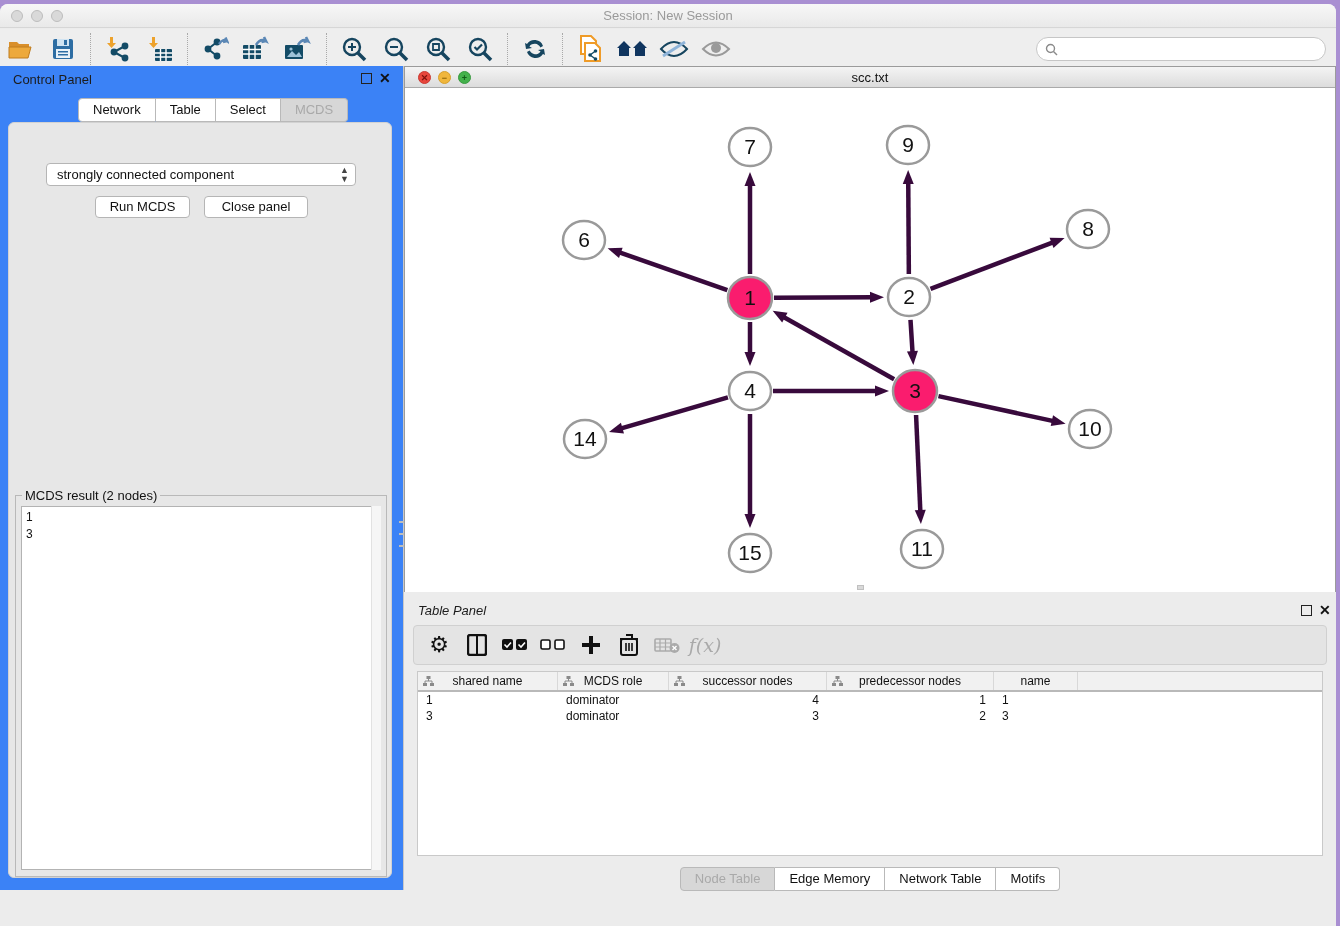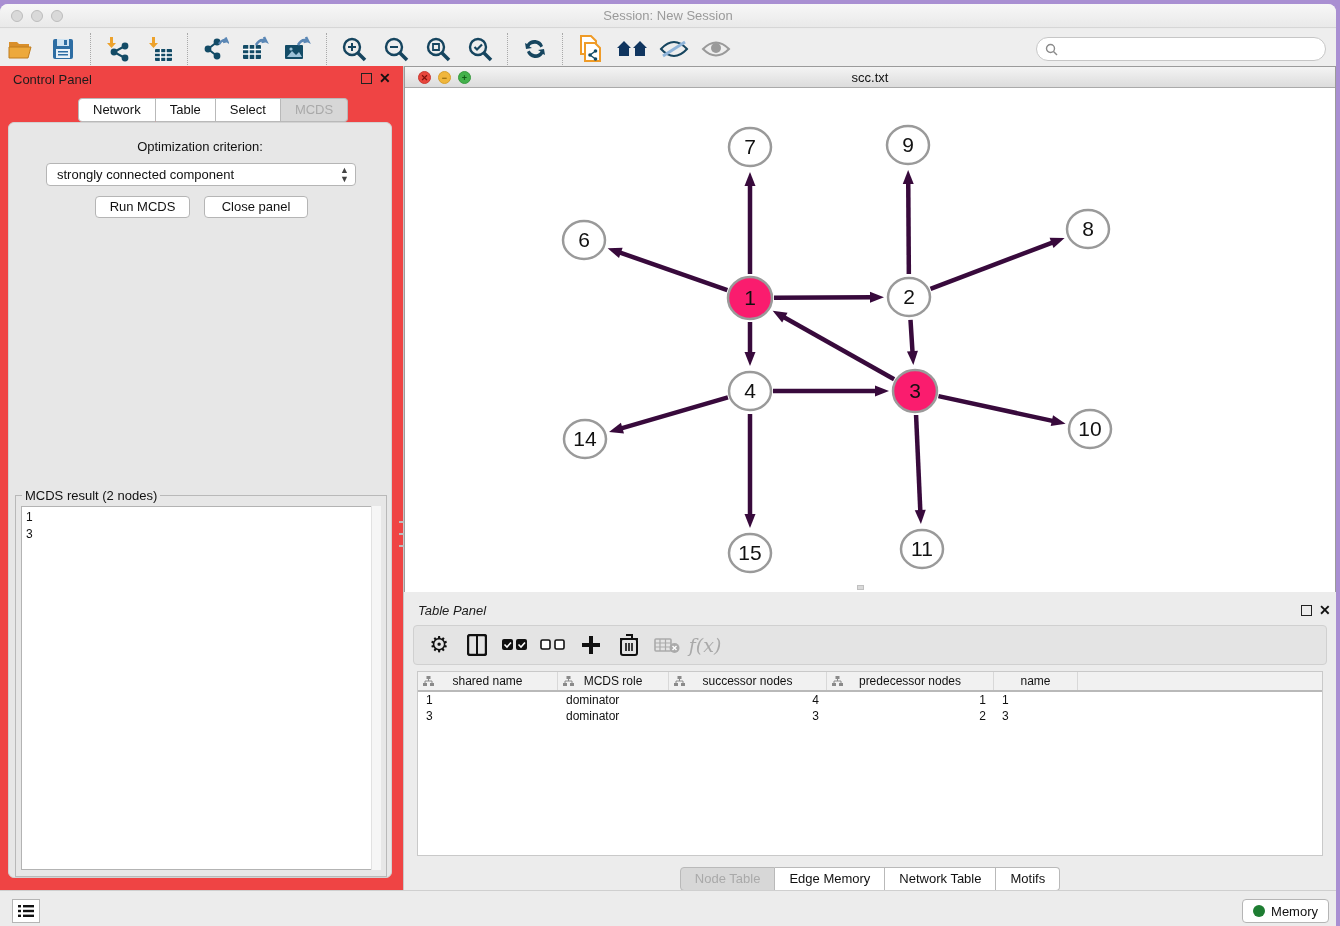--- a/index.html
+++ b/index.html
@@ -14,21 +14,21 @@
   .win-title { position:absolute; left:0; right:0; top:4px; text-align:center; font-size:13px; color:#9a9a9a; }
 
   
   .toolbar { position:absolute; left:0; top:25px; width:100%; height:40px; background:#eeeeee; border-bottom:1px solid #d2d2d2; display:flex; align-items:center; }
   .tb-icon { width:34px; height:32px; display:flex; align-items:center; justify-content:center; margin:0 4px; }
   .tb-sep { width:1px; height:32px; border-left:1px dotted #a9a9a9; margin:0 6px; }
   .search-wrap { position:absolute; right:10px; top:8px; width:290px; height:24px; background:#ffffff; border:1px solid #c6c6c6; border-radius:12px; display:flex; align-items:center; padding-left:8px; }
   .search-wrap input { border:none; outline:none; flex:1; font-size:12px; background:transparent; padding-left:5px; }
 
   
-  .control-panel { position:absolute; left:0; top:62px; width:404px; height:824px; background:#ef4444; border-right:1px solid #c8c8c8; }
+  .control-panel { position:absolute; left:0; top:62px; width:404px; height:824px; background:#3b82f6; border-right:1px solid #c8c8c8; }
   .panel-head { position:absolute; left:0; top:0; width:100%; height:26px; }
   .panel-title { position:absolute; left:13px; top:6px; font-size:13px; color:#1c1c1c; }
   .float-btn { position:absolute; top:7px; width:11px; height:11px; border:1.6px solid #222; background:transparent; }
   .close-btn { position:absolute; top:4px; font-size:14px; font-weight:bold; color:#111; line-height:16px; }
   .seg { display:flex; position:absolute; }
   .seg .seg-btn { font-size:13px; color:#111; background:#ffffff; border:1px solid #b9b9b9; border-left:none; padding:3px 14px 4px; cursor:default; white-space:nowrap; }
   .seg .seg-btn:first-child { border-left:1px solid #b9b9b9; border-radius:4px 0 0 4px; }
   .seg .seg-btn:last-child { border-radius:0 4px 4px 0; }
   .seg .seg-btn.sel-disabled { background:#d7d7d7; color:#a9a9a9; }
   .cp-content { position:absolute; left:8px; top:56px; width:384px; height:756px; background:#e7e7e7; border:1px solid #d2d2d2; border-radius:6px; }
@@ -230,21 +230,20 @@
         <span class="float-btn" style="left:361px;"></span>
         <span class="close-btn" style="left:379px;">✕</span>
       </div>
       <div class="seg" style="left:78px; top:32px;">
         <span class="seg-btn">Network</span>
         <span class="seg-btn">Table</span>
         <span class="seg-btn">Select</span>
         <span class="seg-btn sel-disabled">MCDS</span>
       </div>
       <div class="cp-content">
-        <div class="opt-label">Optimization criterion:</div>
         <div class="dropdown">
           <span>strongly connected component</span>
           <span class="dd-stepper">▲<br>▼</span>
         </div>
         <button class="cp-btn" style="left:86px; width:95px;">Run MCDS</button>
         <button class="cp-btn" style="left:195px; width:104px;">Close panel</button>
         <div class="result-box">
           <span class="result-legend">MCDS result (2 nodes)</span>
           <div class="result-text">1
 3</div>
@@ -438,31 +437,15 @@
       <div class="tp-tabs">
         <div class="seg" style="position:static;">
           <span class="seg-btn sel-disabled">Node Table</span>
           <span class="seg-btn">Edge Memory</span>
           <span class="seg-btn">Network Table</span>
           <span class="seg-btn">Motifs</span>
         </div>
       </div>
     </div>
 
-    <div class="statusbar">
-      <span class="list-btn">
-        <svg width="16" height="14" viewBox="0 0 16 14">
-            <rect x="0" y="1" width="3" height="2.4" fill="#111"></rect>
-            <rect x="5" y="1" width="11" height="2.4" fill="#111"></rect>
-            <rect x="0" y="5.8" width="3" height="2.4" fill="#111"></rect>
-            <rect x="5" y="5.8" width="11" height="2.4" fill="#111"></rect>
-            <rect x="0" y="10.6" width="3" height="2.4" fill="#111"></rect>
-            <rect x="5" y="10.6" width="11" height="2.4" fill="#111"></rect>
-          </svg>
-      </span>
-      <span class="memory-btn">
-        <span class="mem-dot"></span>
-        <span>Memory</span>
-      </span>
-    </div>
 
   </div>
 </div>
 
 </body></html>

